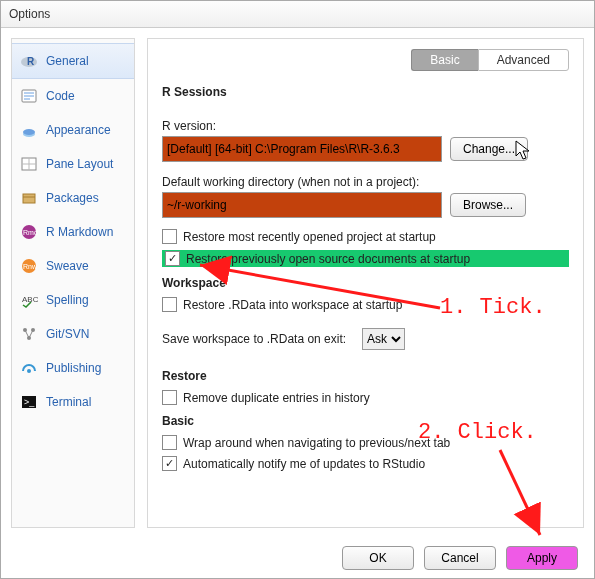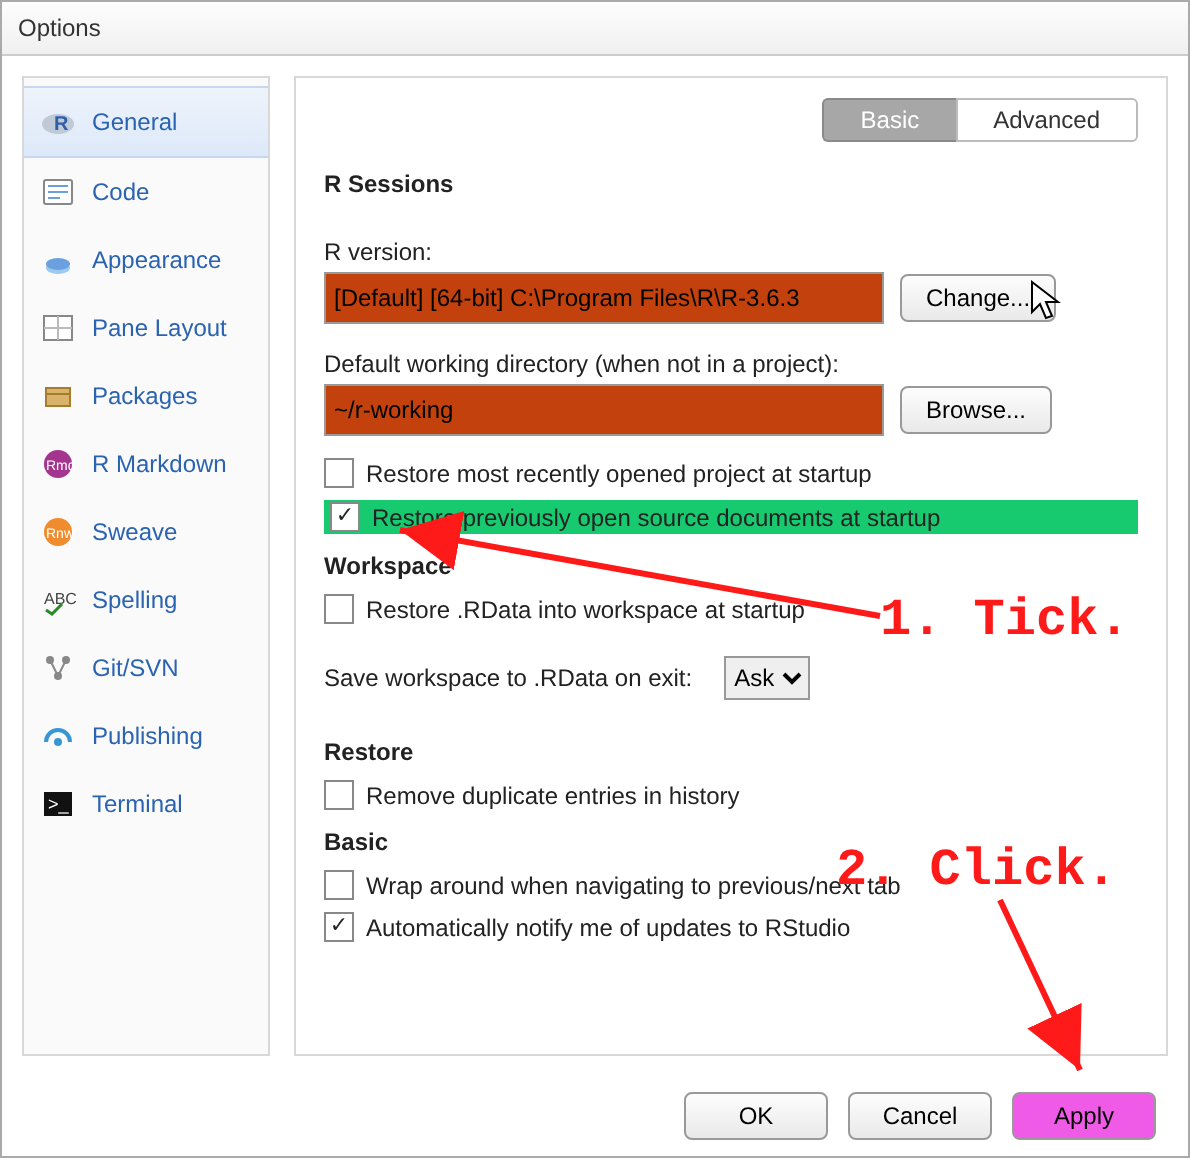--- a/index.html
+++ b/index.html
@@ -180,22 +180,22 @@
   }
   .btn.apply { background: #ef5ae6; color: #000; }
   .cursor-svg {
     position: absolute;
     pointer-events: none;
   }
   
   .anno {
     position: absolute;
     font-family: "Courier New", monospace;
-    font-size: 26px;
-    font-weight: bold;
+    font-size: 22px;
+    font-weight: normal;
     color: #ff1a1a;
     pointer-events: none;
     white-space: nowrap;
   }
   svg.overlay {
     position: absolute;
     left: 0; top: 0;
     width: 595px; height: 579px;
     pointer-events: none;
   }

